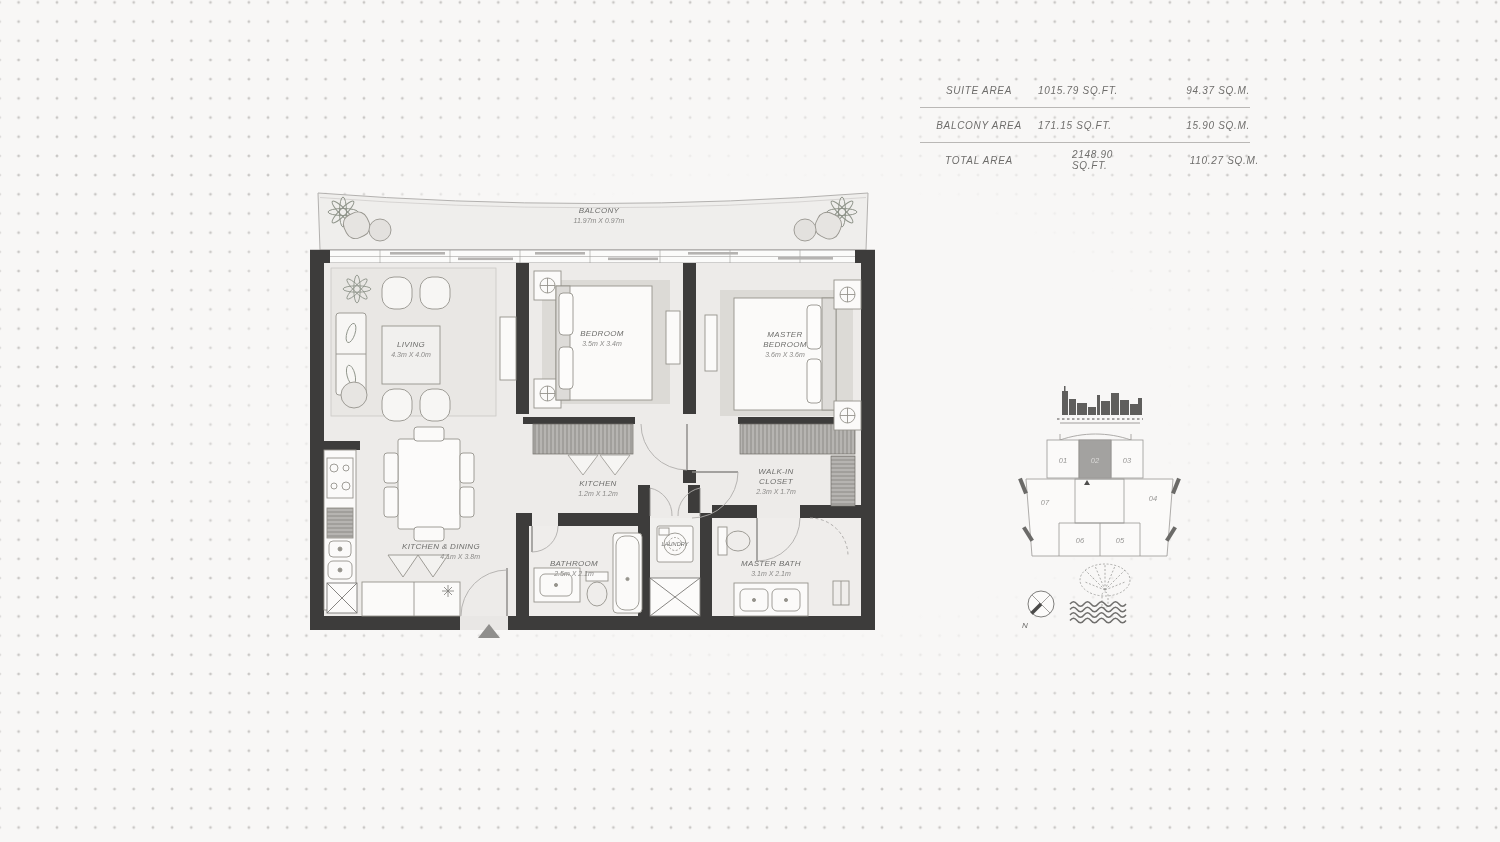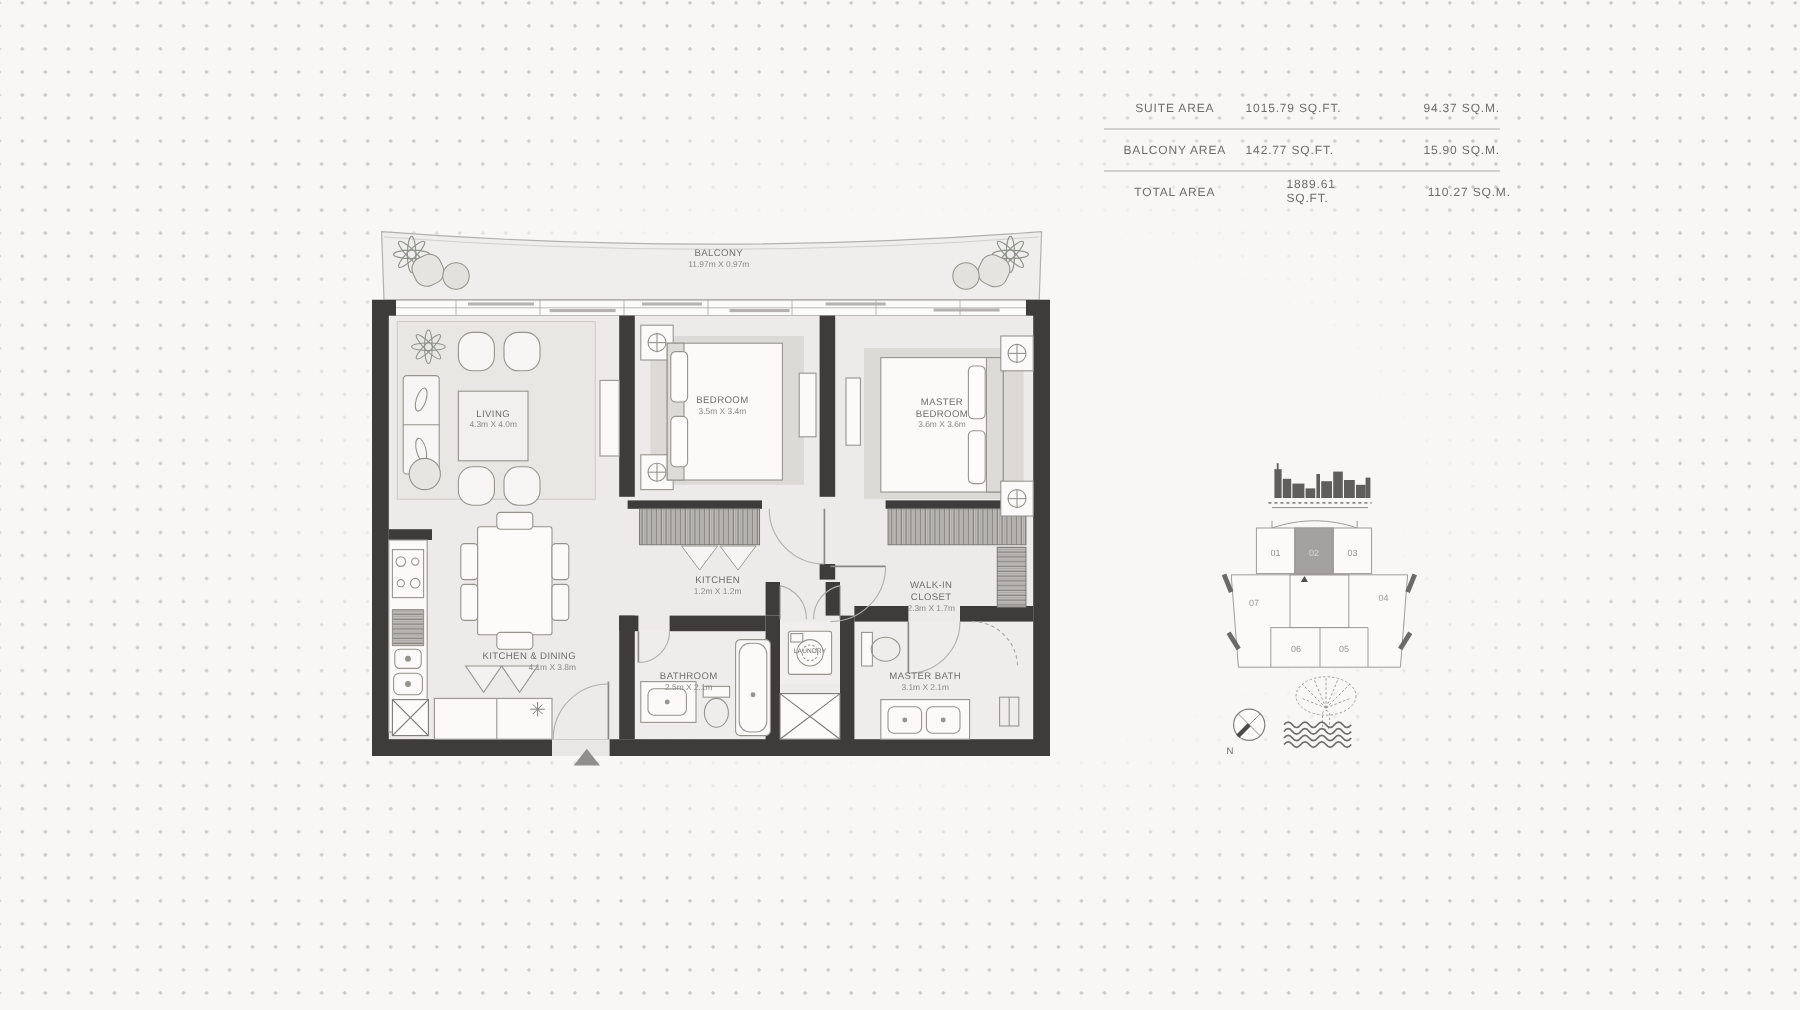--- a/index.html
+++ b/index.html
@@ -2,20 +2,21 @@
 <html><head>
 <meta charset="utf-8">
 <style>
   html,body{margin:0;padding:0;background:#eee;}
   .canvas{
     position:relative;width:1500px;height:842px;overflow:hidden;
     background-color:#f8f7f6;
     background-image:radial-gradient(circle,#c9c7c5 1.1px,rgba(201,199,197,0) 1.7px);
     background-size:19.2px 19.2px;background-position:9px 12px;
     font-family:"Liberation Sans",sans-serif;
+    font-style:italic;
   }
   .dots-mask{
     position:absolute;inset:0;
     background:radial-gradient(ellipse 640px 360px at 770px 405px,
       rgba(248,247,246,1) 62%,rgba(248,247,246,0) 100%);
   }
   .content{position:absolute;inset:0;}
   
   .area-table{position:absolute;left:920px;top:73px;width:330px;color:#6e6d6b;}
   .area-row{display:grid;grid-template-columns:118px 1fr 112px;height:34px;
@@ -46,26 +47,26 @@
   <div class="content">
 
     <div class="area-table">
       <div class="area-row">
         <span class="area-label">SUITE AREA</span>
         <span class="area-sqft">1015.79 SQ.FT.</span>
         <span class="area-sqm">94.37 SQ.M.</span>
       </div>
       <div class="area-row">
         <span class="area-label">BALCONY AREA</span>
-        <span class="area-sqft">142.77 SQ.FT.</span>
+        <span class="area-sqft">171.15 SQ.FT.</span>
         <span class="area-sqm">15.90 SQ.M.</span>
       </div>
       <div class="area-row">
         <span class="area-label">TOTAL AREA</span>
-        <span class="area-sqft">1889.61 SQ.FT.</span>
+        <span class="area-sqft">2148.90 SQ.FT.</span>
         <span class="area-sqm">110.27 SQ.M.</span>
       </div>
     </div>
 
     <div class="floorplan">
       <svg width="565" height="470" viewBox="0 0 565 470">
         <defs>
           <pattern id="hatchV" width="4" height="8" patternUnits="userSpaceOnUse">
             <rect width="4" height="8" fill="#c4c2bf"></rect>
             <line x1="1" y1="0" x2="1" y2="8" stroke="#75736e" stroke-width="0.9"></line>
@@ -325,21 +326,21 @@
         <span class="room-dims">3.5m X 3.4m</span>
       </div>
       <div class="room-label" style="left:475px;top:162px;width:62px;">
         <span class="room-name">MASTER BEDROOM</span>
         <span class="room-dims">3.6m X 3.6m</span>
       </div>
       <div class="room-label" style="left:288px;top:306px;width:90px;">
         <span class="room-name">KITCHEN</span>
         <span class="room-dims">1.2m X 1.2m</span>
       </div>
-      <div class="room-label" style="left:466px;top:299px;width:58px;margin-top:16px;">
+      <div class="room-label" style="left:466px;top:299px;width:58px;">
         <span class="room-name">WALK-IN CLOSET</span>
         <span class="room-dims">2.3m X 1.7m</span>
       </div>
       <div class="room-label" style="left:110px;top:369px;width:120px;text-align:right;">
         <span class="room-name">KITCHEN &amp; DINING</span>
         <span class="room-dims">4.1m X 3.8m</span>
       </div>
       <div class="room-label" style="left:264px;top:386px;width:90px;">
         <span class="room-name">BATHROOM</span>
         <span class="room-dims">2.5m X 2.1m</span>

